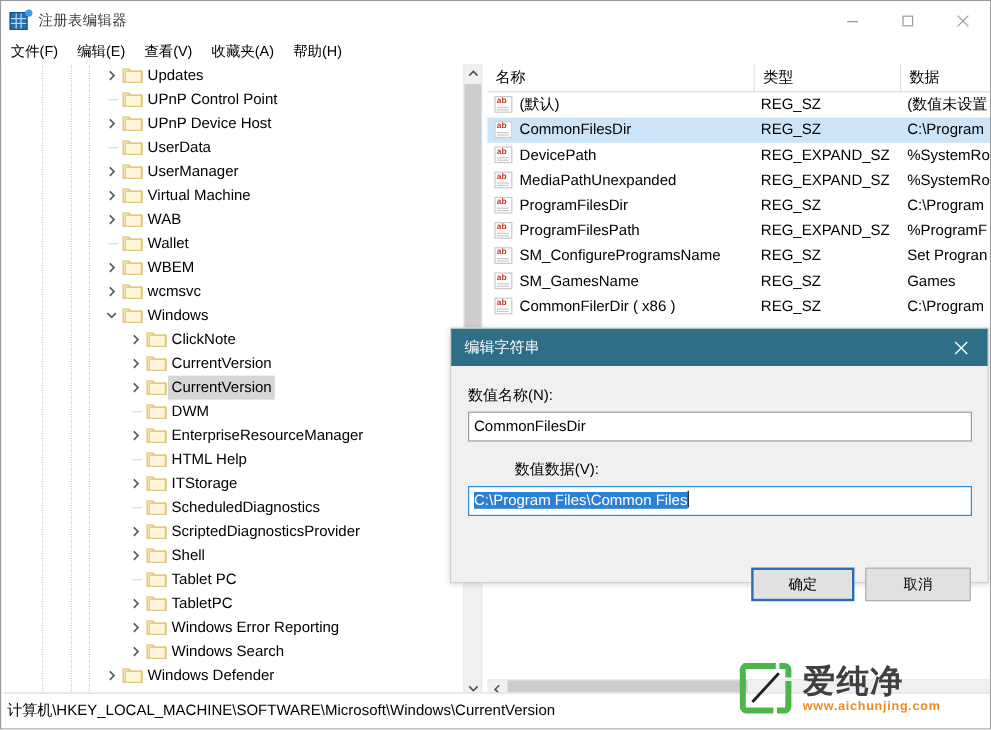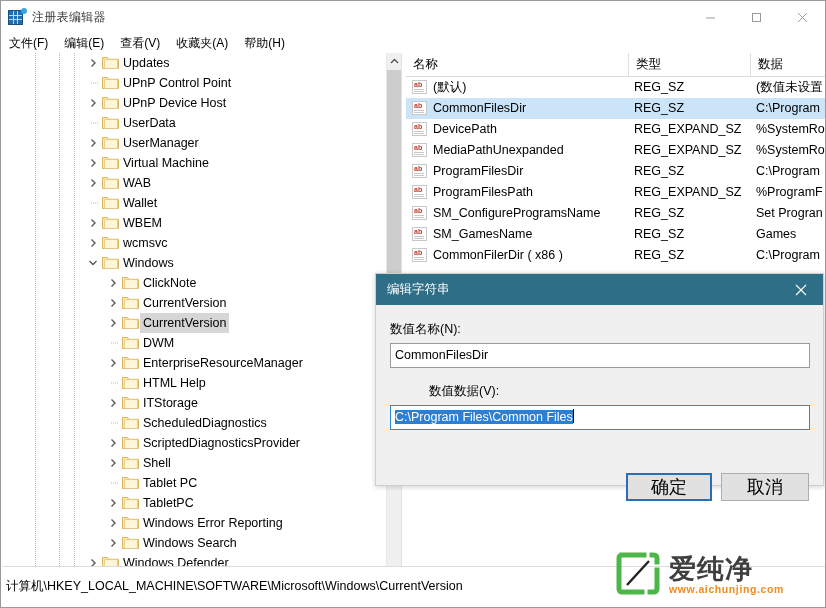--- a/index.html
+++ b/index.html
@@ -190,30 +190,30 @@
   .dlg-input.focused { border: 1px solid #2a8bd8; }
   .dlg-input .selsp {
     background: #2b7fd4; color: #ffffff;
   }
   .dlg-input .caret {
     display: inline-block; width: 1px; height: 14px; background: #000;
     vertical-align: -2px; margin-left: 0px;
   }
   .dlg-btn {
     position: absolute; height: 28px; line-height: 26px; text-align: center;
-    background: #e1e1e1; border: 1px solid #adadad; font-size: 18px; color: #000;
+    background: #e1e1e1; border: 1px solid #adadad; font-size: 12px; color: #000;
   }
   .dlg-btn.default {
     background: #e1e1e1; border: 2px solid #2a6fb5;
     line-height: 24px;
   }
 
   
   .statusbar {
-    position: absolute; left: 1px; bottom: 1px; width: 823px; height: 40px;
+    position: absolute; left: 1px; bottom: 1px; width: 823px; height: 29px;
     background: #ffffff; border-top: 1px solid #dcdcdc;
     display: flex; align-items: center;
   }
   .statusbar .path {
     margin-left: 4px; font-size: 12.5px; color: #000; white-space: nowrap;
   }
 
   
   .watermark {
     position: absolute; left: 613px; top: 548px; width: 205px; height: 52px;

